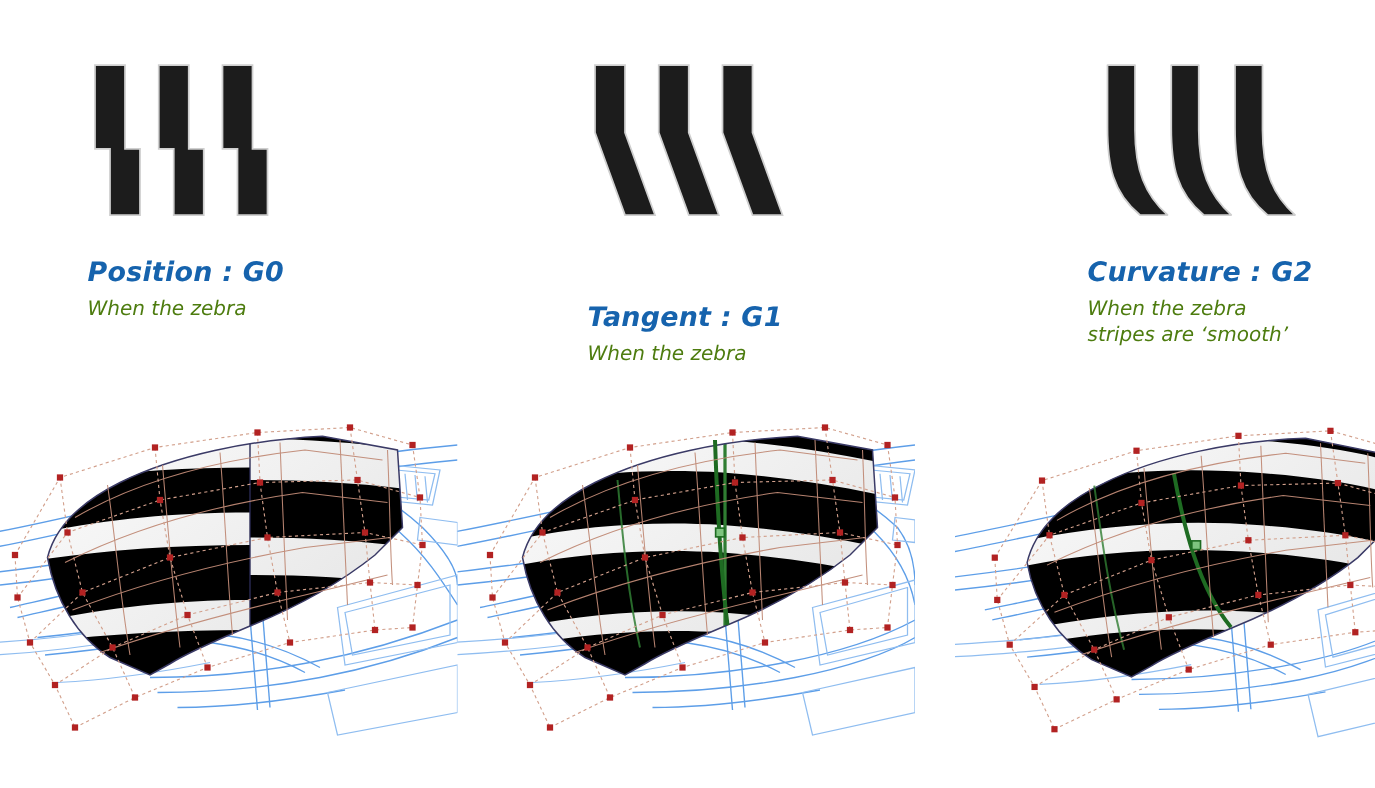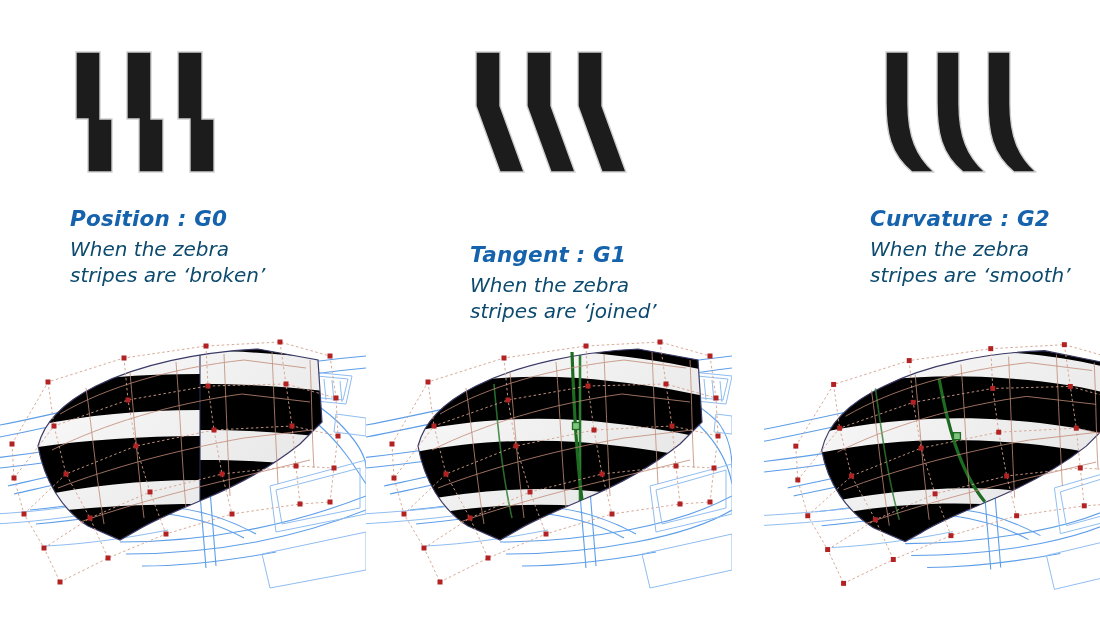--- a/index.html
+++ b/index.html
@@ -68,22 +68,22 @@
     font-size: 21.5px;
     letter-spacing: 0.2px;
     color: #1663ad;
     line-height: 1.0;
     white-space: nowrap;
   }
   .caption-body {
     font-family: "DejaVu Sans", sans-serif;
     font-style: italic;
     font-weight: 400;
-    font-size: 20px;
-    color: #0c4a6e;
+    font-size: 16px;
+    color: #4d7c0f;
     line-height: 1.32;
     margin-top: 6px;
     white-space: nowrap;
   }
   .caption-body .line { display: block; }
 
   
   .cad {
     position: absolute;
     top: 318px;
@@ -114,21 +114,20 @@
 
           <path d="M106,8 L130,8 L130,75 L142,75 L142,128 L118,128 L118,75 L106,75 Z"></path>
         </g>
       </svg>
     </div>
 
     <div class="caption">
       <div class="caption-title">Position : G0</div>
       <div class="caption-body">
         <span class="line">When the zebra</span>
-        <span class="line">stripes are ‘broken’</span>
       </div>
     </div>
 
     <div class="cad" title="Fender surface patch with G0 zebra reflection — stripes break across the seam">
       <svg viewBox="0 0 366 300" xmlns="http://www.w3.org/2000/svg">
         <defs>
           <clipPath id="patchClip0">
             <path d="M38,128 C44,104 64,84 96,68 C140,46 200,34 258,31
                      L318,42 L322,104 L300,126 C270,150 236,168 202,182
                      C176,193 152,203 136,213 L120,222 L88,208
@@ -269,21 +268,20 @@
           <path d="M55,8 L79,8 L79,62 L103,128 L79,128 L55,62 Z"></path>
           <path d="M106,8 L130,8 L130,62 L154,128 L130,128 L106,62 Z"></path>
         </g>
       </svg>
     </div>
 
     <div class="caption">
       <div class="caption-title">Tangent : G1</div>
       <div class="caption-body">
         <span class="line">When the zebra</span>
-        <span class="line">stripes are ‘joined’</span>
       </div>
     </div>
 
     <div class="cad" title="Fender surface patch with G1 zebra reflection — stripes join with a kink at the green edge">
       <svg viewBox="0 0 366 300" xmlns="http://www.w3.org/2000/svg">
         <defs>
           <clipPath id="patchClip1">
             <path d="M52,128 C58,104 78,84 110,68 C154,46 214,34 272,31
                      L332,42 L336,104 L314,126 C284,150 250,168 216,182
                      C190,193 166,203 150,213 L134,222 L102,208

